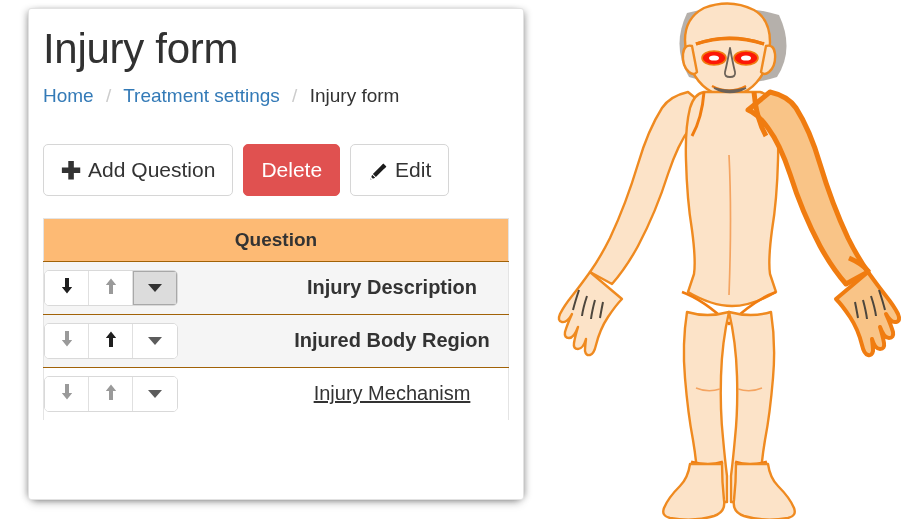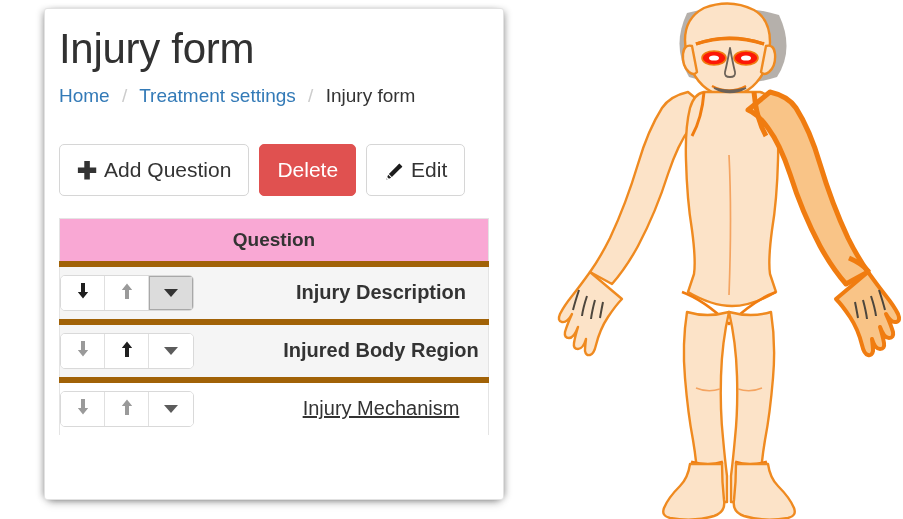--- a/index.html
+++ b/index.html
@@ -12,23 +12,23 @@
     height: 519px;
     background: #ffffff;
     font-family: "Liberation Sans", sans-serif;
     overflow: hidden;
     position: relative;
   }
 
   
   #panel {
     position: absolute;
-    left: 44px;
+    left: 28px;
     top: 8px;
-    width: 460px;
+    width: 496px;
     height: 492px;
     background: #ffffff;
     border: 1px solid #e2e2e2;
     border-radius: 3px;
     box-shadow: -4px 0 7px -3px rgba(0,0,0,0.32),
                  4px 0 7px -3px rgba(0,0,0,0.32),
                  0 6px 8px -4px rgba(0,0,0,0.34);
     box-sizing: border-box;
     overflow: hidden;
   }
@@ -107,27 +107,27 @@
 
   
   .qtable {
     width: 100%;
     border-collapse: collapse;
     table-layout: fixed;
     border: 1px solid #e4e4e4;
     border-bottom: none;
   }
   .qtable th, .qtable td {
-    border-top: 6px solid #a16207;
+    border-top: 1px solid #a16207;
     padding: 0;
     vertical-align: middle;
   }
   .qtable thead th {
     border-top: none;
-    background: #f9a8d4;
+    background: #fdba74;
     font-size: 19px;
     font-weight: 700;
     color: #333333;
     text-align: center;
     height: 42px;
     padding: 0 8px;
   }
   .qtable tbody tr.striped { background: #f5f5f5; }
   .qtable tbody tr.plain   { background: #ffffff; }
   .cell-actions {

